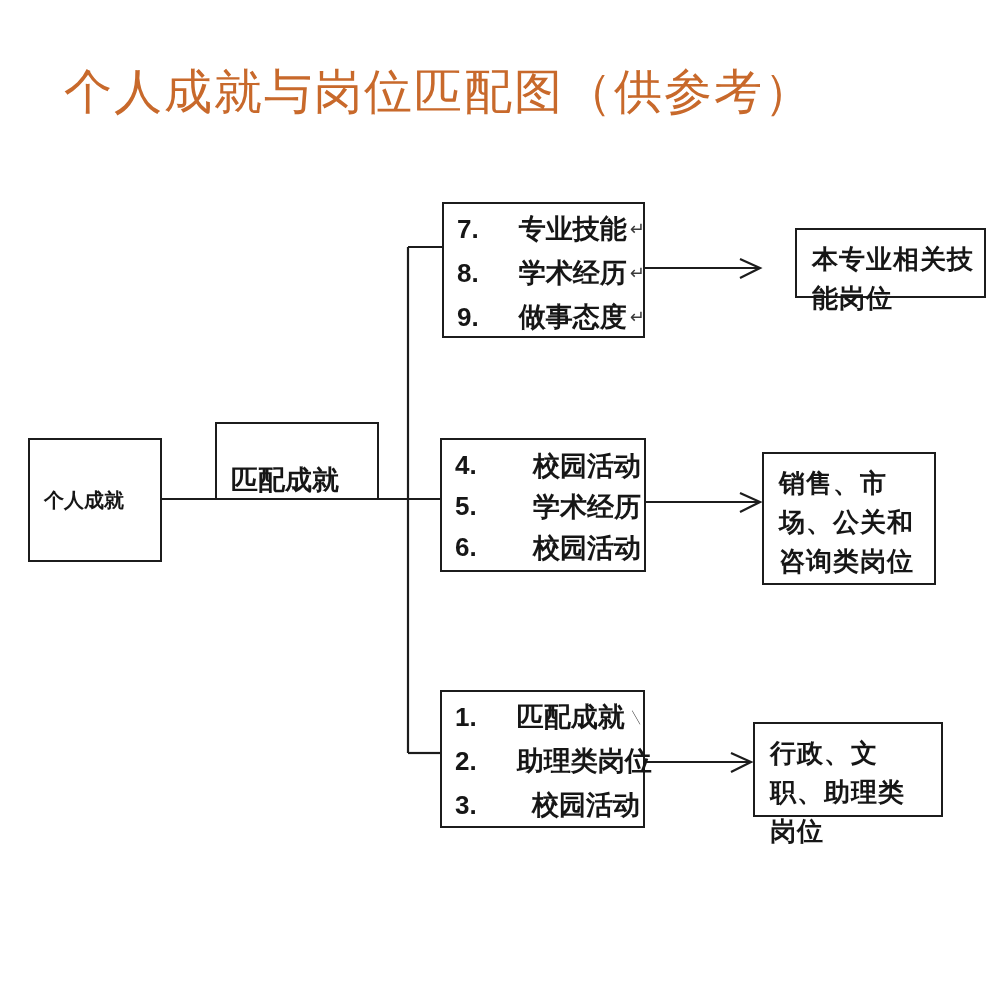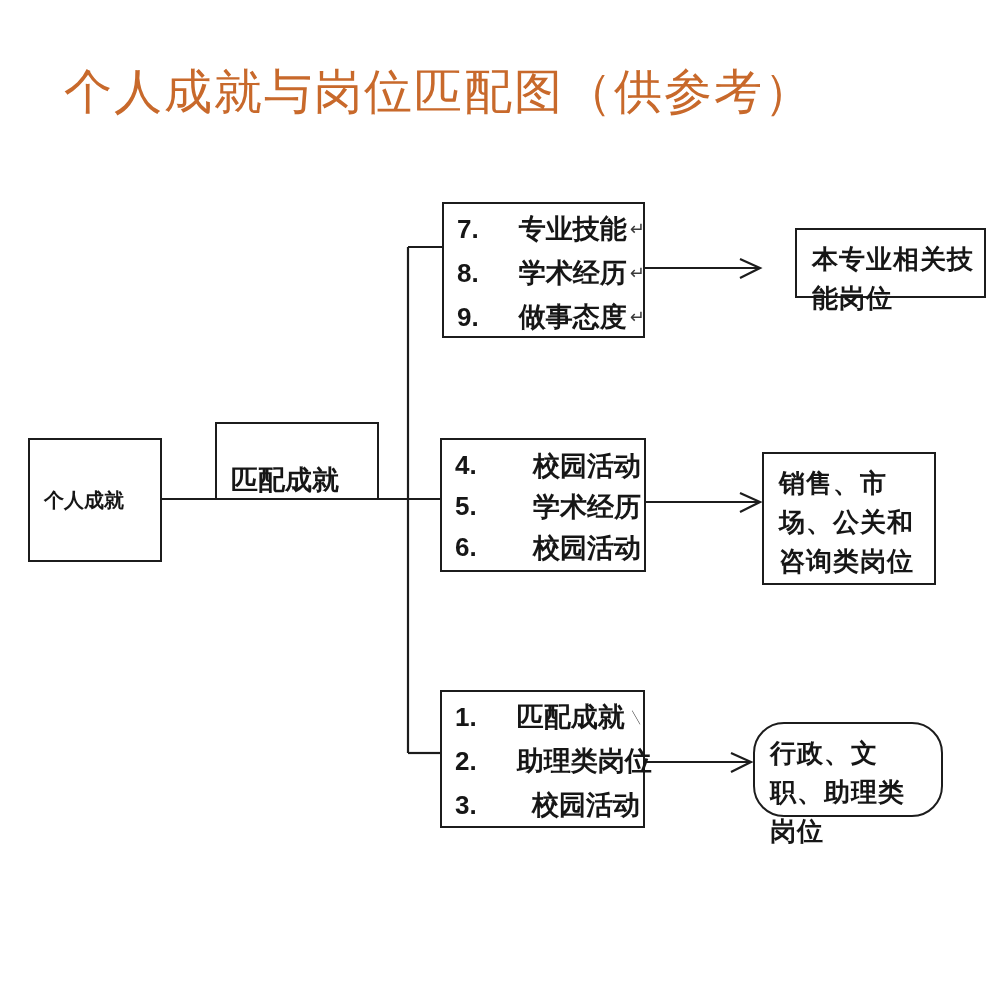--- a/index.html
+++ b/index.html
@@ -30,21 +30,21 @@
   .box-list-mid .row{height:41px;}
   .num{width:52px;padding-left:13px;box-sizing:border-box;font-size:26px;}
   .itm{white-space:nowrap;margin-left:40px;}
   .ret{font-weight:normal;font-size:18px;color:#3a3a3a;margin-left:3px;}
   .target{
     font-size:26px;line-height:39px;padding:10px 10px 0 15px;
     letter-spacing:1px;
   }
   .box-target-top{left:795px;top:228px;width:191px;height:70px;}
   .box-target-mid{left:762px;top:452px;width:174px;height:133px;}
-  .box-target-bot{left:753px;top:722px;width:190px;height:95px;border-radius:31px;}
+  .box-target-bot{left:753px;top:722px;width:190px;height:95px;}
 </style>
 </head>
 <body>
 
 <svg class="svg-layer" viewBox="0 0 1000 1000">
   <g stroke="#1c1c1c" stroke-width="2.2" fill="none">
     <path d="M162,499 H440"></path>
     <path d="M408,247 V753"></path>
     <path d="M408,247 H442"></path>
     <path d="M408,753 H440"></path>

